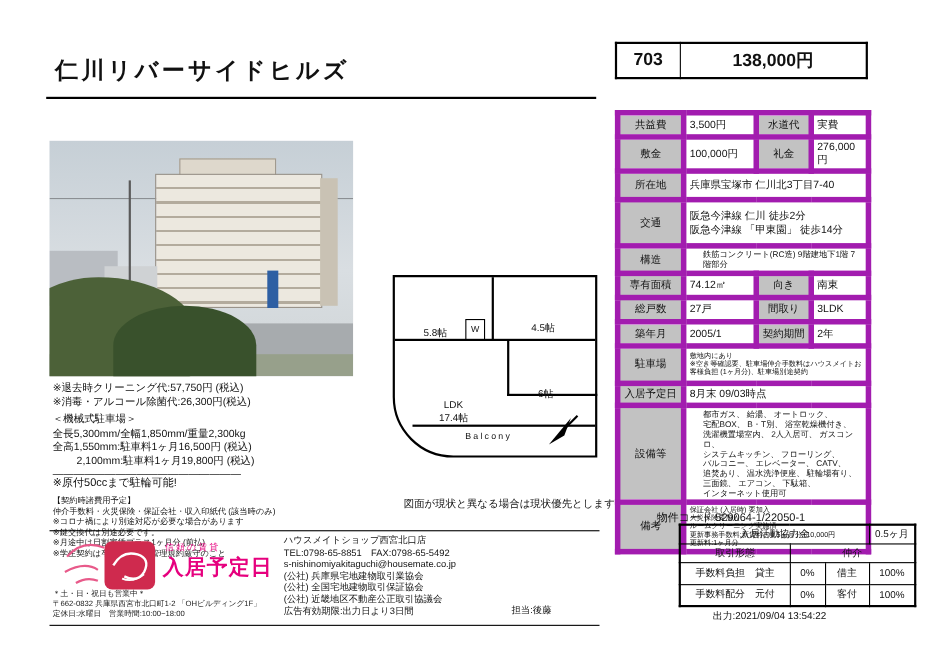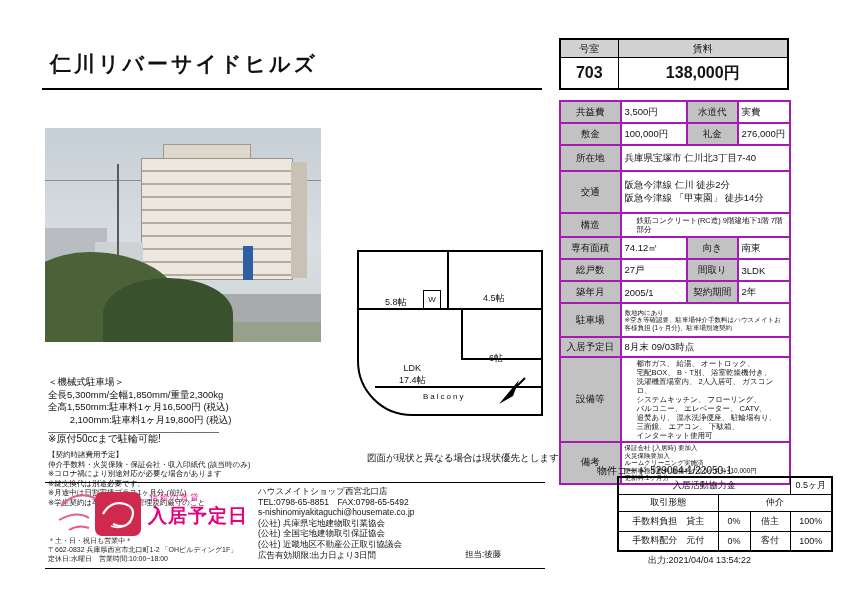--- a/index.html
+++ b/index.html
@@ -14,21 +14,21 @@
 
   
   table{border-collapse:collapse;}
   .header-table{position:absolute;left:559px;top:38px;border:2px solid #000;table-layout:fixed;}
   .header-table td{border:1px solid #000;text-align:center;padding:0;}
   .header-table .hl{background:#d2d2d2;font-size:10px;height:17px;}
   .header-table .hv{font-size:16px;font-weight:bold;height:30px;}
 
   
   .details-table{position:absolute;left:559px;top:100px;border:2px solid #000;table-layout:fixed;width:232px;}
-  .details-table td{border:2px solid #a21caf;font-size:9.5px;padding:1px 3px;vertical-align:middle;overflow:hidden;}
+  .details-table td{border:5px solid #a21caf;font-size:9.5px;padding:1px 3px;vertical-align:middle;overflow:hidden;}
   .details-table .lbl{background:#c2c2c2;text-align:center;padding:1px 1px;}
   .details-table .sm{font-size:7.5px;line-height:9px;padding-left:15px;}
   .details-table .xs{font-size:6.5px;line-height:7.5px;}
 
   
   .photo{left:45px;top:128px;width:276px;height:214px;overflow:hidden;
          background:linear-gradient(#c6cfd6 0%,#d9dee2 55%,#cfd4d6 100%);}
   .photo div{position:absolute;}
   .bldg-top{left:118px;top:16px;width:86px;height:16px;background:#ded8cc;border:1px solid #a09a8e;}
   .bldg{left:96px;top:30px;width:150px;height:120px;border:1px solid #9a938a;
@@ -93,24 +93,20 @@
 
   <div class="abs title">仁川リバーサイドヒルズ</div>
   <div class="abs title-rule"></div>
 
   <table class="header-table">
     <colgroup>
         <col style="width:58px">
         <col style="width:170px">
       </colgroup>
     <tbody>
-        <tr>
-      <td class="hl">号室</td>
-      <td class="hl">賃料</td>
-    </tr>
     <tr>
       <td class="hv">703</td>
       <td class="hv">138,000円</td>
     </tr>
   </tbody>
     </table>
 
   <div class="abs photo">
     <div class="wire"></div>
     <div class="bldg-top"></div>
@@ -119,20 +115,22 @@
     <div class="house1"></div>
     <div class="house2"></div>
     <div class="pole"></div>
     <div class="road"></div>
     <div class="bank"></div>
     <div class="green1"></div>
     <div class="green2"></div>
     <div class="sign"></div>
   </div>
 
+  <div class="abs fees pre">※退去時クリーニング代:57,750円 (税込)
+※消毒・アルコール除菌代:26,300円(税込)</div>
   <div class="abs parkblock">
     <span class="pre">＜機械式駐車場＞</span>
     <div class="pre">全長5,300mm/全幅1,850mm/重量2,300kg
 全高1,550mm:駐車料1ヶ月16,500円 (税込)
 　　 2,100mm:駐車料1ヶ月19,800円 (税込)
 ――――――――――――――――――</div>
   </div>
   <div class="abs moped">※原付50ccまで駐輪可能!</div>
   <div class="abs contract">
     <span>【契約時諸費用予定】</span>
@@ -297,15 +295,15 @@
     </tr>
     <tr style="height:20px">
       <td>手数料配分　元付</td>
       <td>0%</td>
       <td>客付</td>
       <td>100%</td>
     </tr>
   </tbody>
     </table>
 
-  <div class="abs printed">出力:2021/04/04 13:54:22</div>
+  <div class="abs printed">出力:2021/09/04 13:54:22</div>
 
 </div>
 
 </body></html>

